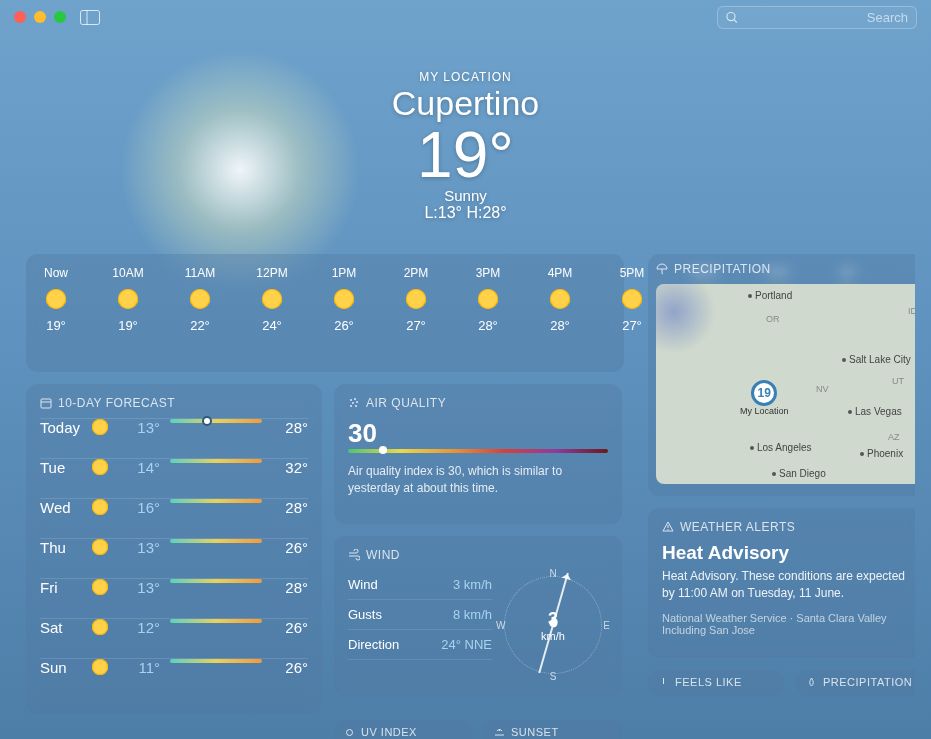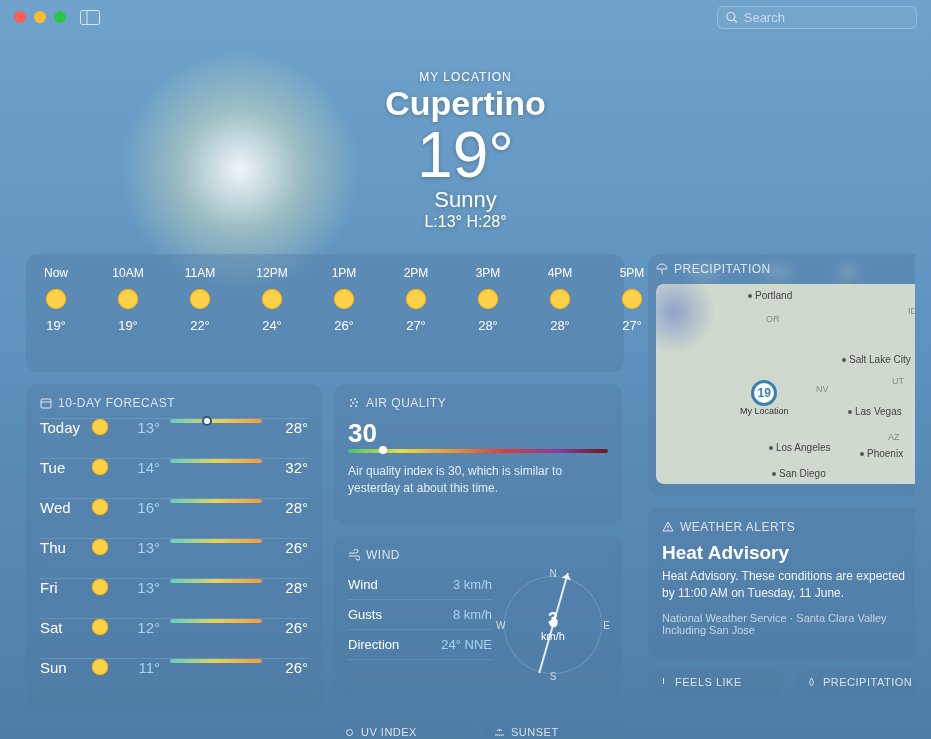--- a/index.html
+++ b/index.html
@@ -8,28 +8,28 @@
               linear-gradient(180deg,#6fa3cc 0%,#5f92be 45%,#4d7ea8 100%);
   color:#fff;
 }
 .titlebar { height:34px; display:flex; align-items:center; padding:0 14px; }
 .traffic { display:flex; gap:8px; }
 .traffic span { width:12px; height:12px; border-radius:50%; display:block; }
 .red{background:#ff5f57}.yellow{background:#febc2e}.green{background:#28c840}
 .tbtn { margin-left:14px; color:rgba(255,255,255,0.75); }
 .search-wrap { margin-left:auto; display:flex; align-items:center; background:rgba(255,255,255,0.04); border:1px solid rgba(255,255,255,0.25); border-radius:6px; padding:3px 8px; width:200px; }
 .search-wrap svg{opacity:.7;margin-right:6px}
-.search-wrap input { background:transparent; border:none; outline:none; color:#fff; font-size:13px; width:100%; }
+.search-wrap input { background:transparent; border:none; outline:none; color:#fff; font-size:13px; width:100%;text-align:right; }
 .search-wrap input::placeholder{color:rgba(255,255,255,0.6)}
 
 .hero { text-align:center; margin-top:36px; color:#fff; text-shadow:0 1px 4px rgba(0,0,0,.25); }
 .hero .loc { font-size:12px; letter-spacing:1px; font-weight:500; }
-.hero .city { font-size:34px; font-weight:700; }
+.hero .city { font-size:34px; font-weight:400; }
 .hero .temp { font-size:64px; font-weight:200; line-height:1; }
-.hero .cond { font-size:22px; }
+.hero .cond { font-size:15px; }
 .hero .range { font-size:16px; }
 
 .content { position:absolute; top:254px; left:26px; right:16px; bottom:0; overflow:hidden; }
 
 .card { background:rgba(80,120,160,0.35); border-radius:12px; backdrop-filter:blur(6px); padding:12px 14px; }
 .card-h { display:flex; align-items:center; gap:6px; font-size:12px; font-weight:500; letter-spacing:.5px; color:rgba(255,255,255,0.78); margin-bottom:8px; text-transform:uppercase; }
 .card-h svg{opacity:.8}
 
 
 .hourly { width:598px; height:118px; }
@@ -205,21 +205,21 @@
             <path d="M6 1 A5 5 0 0 1 11 6 H1 A5 5 0 0 1 6 1 M6 6 V10 Q6 11 7 11" fill="none" stroke="#fff" stroke-width="1"></path>
           </svg>
         <span>PRECIPITATION</span>
       </div>
       <div class="map-inner">
         <div class="cloud"></div>
         <div id="map-cities">
             <div class="city-lbl" style="left: 92px; top: 6px;">Portland</div>
             <div class="city-lbl" style="left: 186px; top: 70px;">Salt Lake City</div>
             <div class="city-lbl" style="left: 192px; top: 122px;">Las Vegas</div>
-            <div class="city-lbl" style="left: 94px; top: 158px; margin-left: 19px;">Los Angeles</div>
+            <div class="city-lbl" style="left: 94px; top: 158px;">Los Angeles</div>
             <div class="city-lbl" style="left: 116px; top: 184px;">San Diego</div>
             <div class="city-lbl" style="left: 204px; top: 164px;">Phoenix</div>
           </div>
         <div id="map-states">
             <div class="state" style="left: 110px; top: 30px;">OR</div>
             <div class="state" style="left: 210px; top: 22px; margin-left: 42px;">ID</div>
             <div class="state" style="left: 160px; top: 100px;">NV</div>
             <div class="state" style="left: 236px; top: 92px;">UT</div>
             <div class="state" style="left: 232px; top: 148px;">AZ</div>
           </div>

